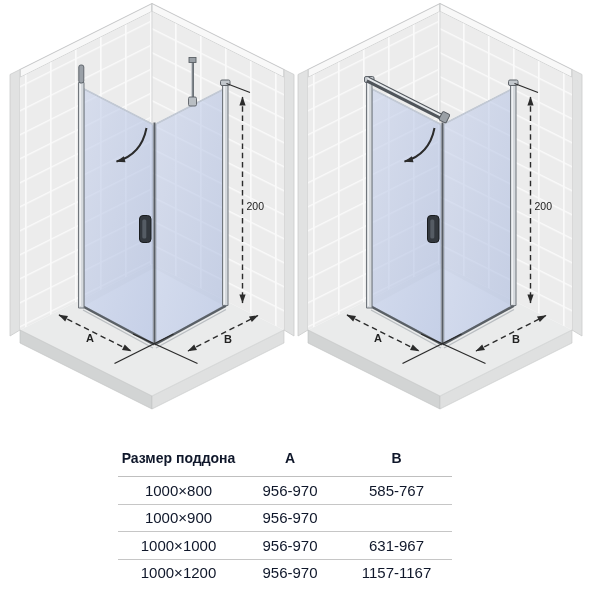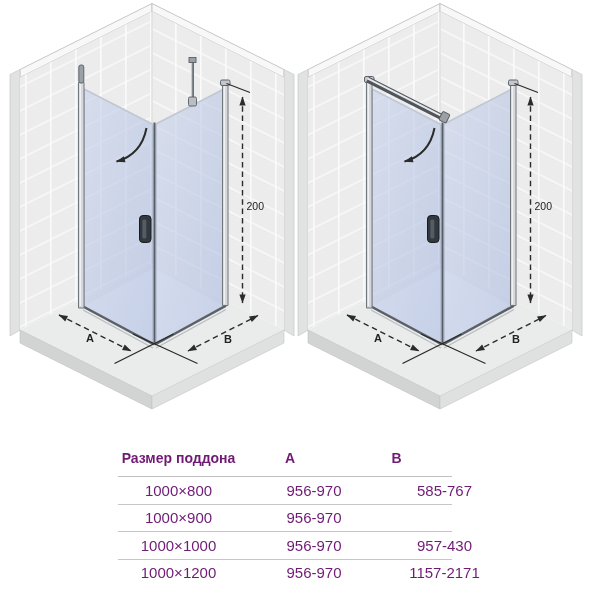--- a/index.html
+++ b/index.html
@@ -2,24 +2,24 @@
 <html><head>
 <meta charset="utf-8">
 <style>
   html,body{margin:0;padding:0;background:#fff;}
   #page{position:relative;width:588px;height:600px;background:#ffffff;overflow:hidden;
         font-family:"Liberation Sans", sans-serif;}
   #scene-svg{position:absolute;left:0;top:0;}
   .dim-label{font-family:"Liberation Sans", sans-serif;font-size:11px;font-weight:bold;fill:#222;}
   .h-label{font-family:"Liberation Sans", sans-serif;font-size:10.5px;font-weight:normal;fill:#222;}
   
-  #tray-table{position:absolute;left:118px;top:440px;width:334px;color:#701a75;}
+  #tray-table{position:absolute;left:118px;top:440px;width:334px;color:#0f172a;}
   .t-row{display:grid;grid-template-columns:121px 102px 111px;align-items:center;text-align:center;}
   .t-head{height:36px;border-bottom:1px solid #bfbfbf;font-weight:bold;font-size:14px;}
-  .t-data{height:26.5px;font-size:15px;font-weight:normal;gap:24px;}
+  .t-data{height:26.5px;font-size:15px;font-weight:normal;}
   .t-data.bordered{border-bottom:1px solid #c6c6c6;}
   .t-head div, .t-data div{line-height:1;}
 </style>
 </head>
 <body>
 
 <div id="page">
 
   <svg id="scene-svg" width="600" height="434" viewBox="0 0 600 434">
     <defs>
@@ -128,22 +128,22 @@
       <div>956-970</div>
       <div>585-767</div>
     </div>
     <div class="t-row t-data bordered">
       <div>1000×900</div>
       <div>956-970</div>
     </div>
     <div class="t-row t-data bordered">
       <div>1000×1000</div>
       <div>956-970</div>
-      <div>957-430</div>
+      <div>631-967</div>
     </div>
     <div class="t-row t-data">
       <div>1000×1200</div>
       <div>956-970</div>
-      <div>1157-2171</div>
+      <div>1157-1167</div>
     </div>
   </div>
 
 </div>
 
 </body></html>

